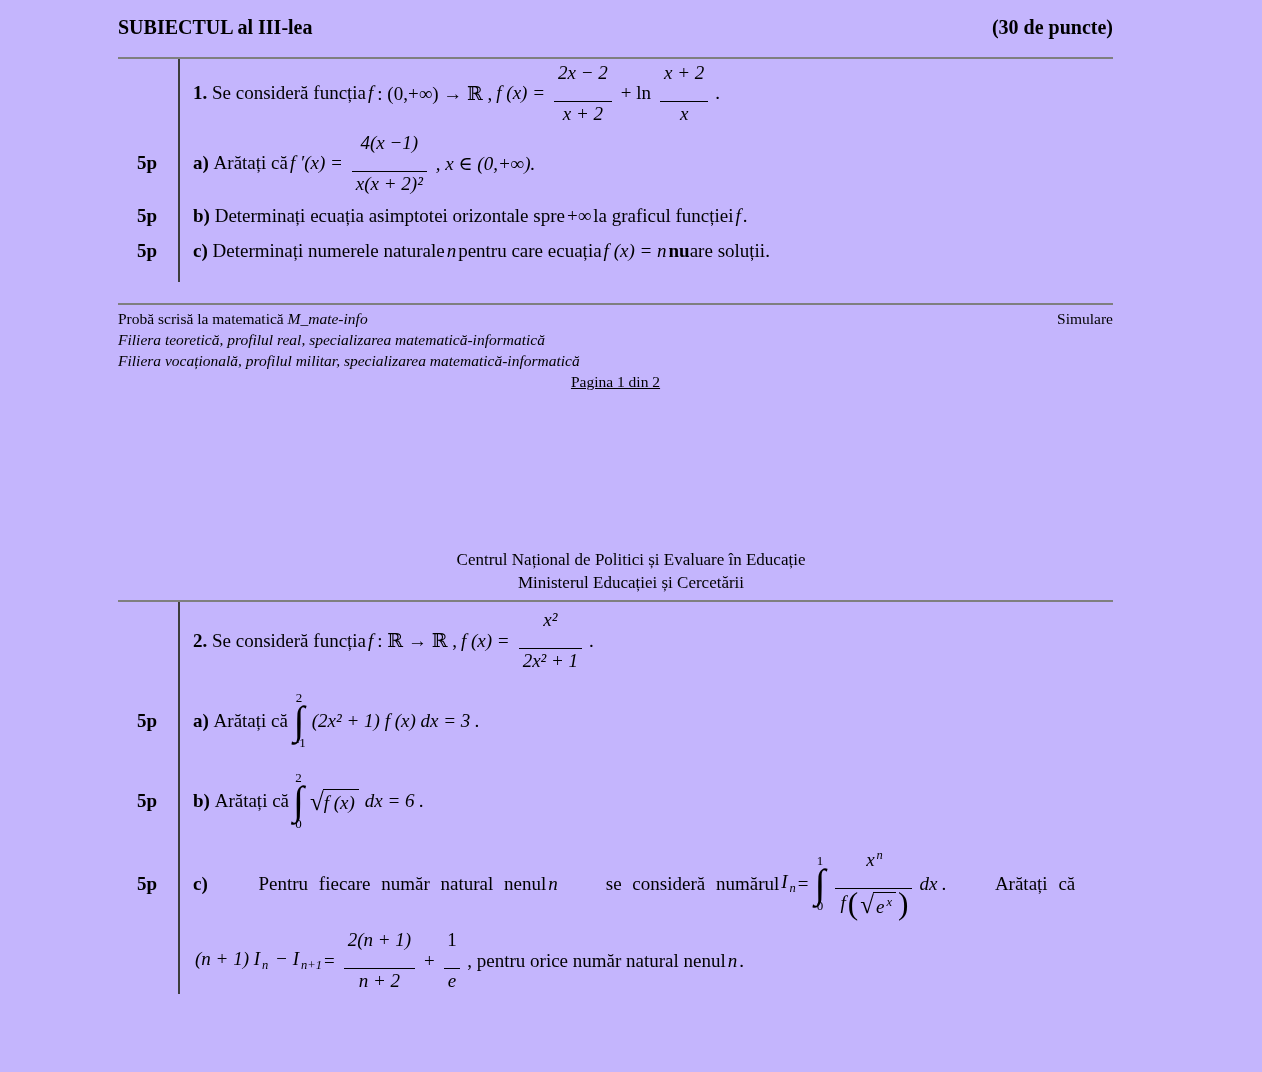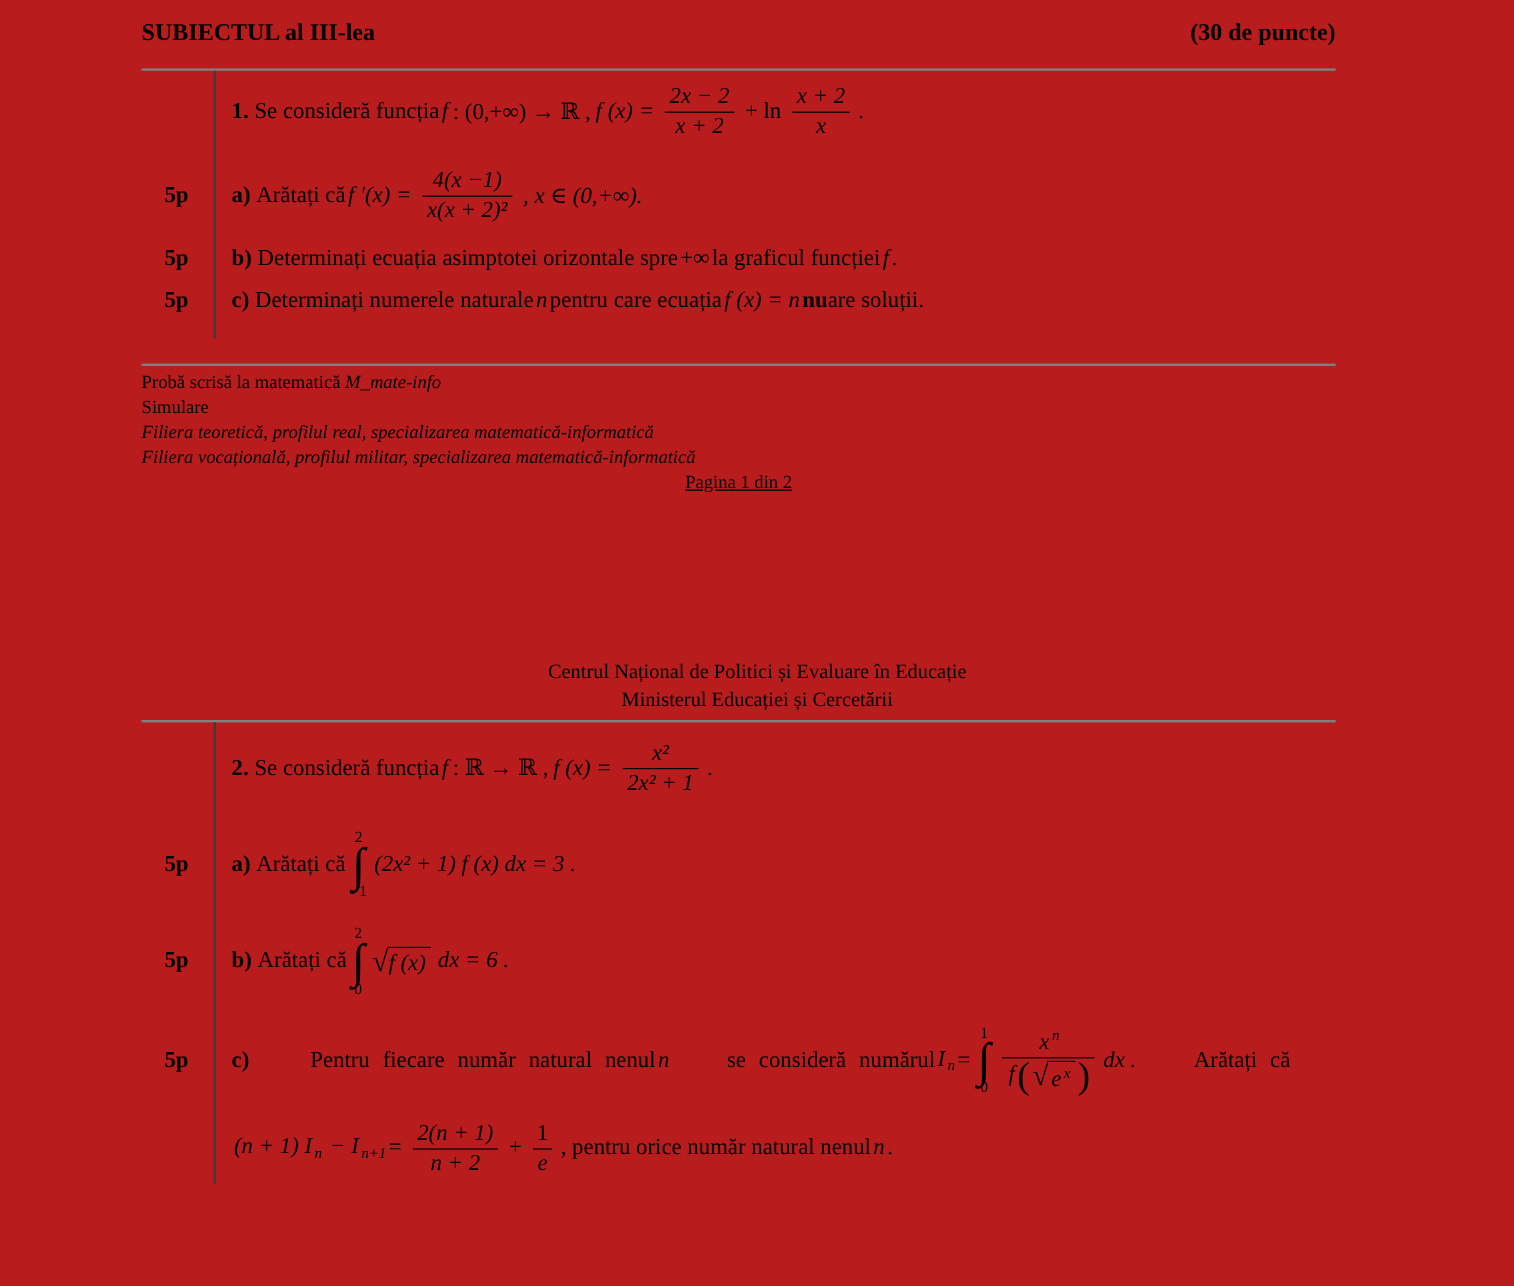--- a/index.html
+++ b/index.html
@@ -1,17 +1,17 @@
 <!DOCTYPE html>
 <html><head>
 <meta charset="utf-8">
 <style>
   html,body { margin:0; padding:0; background:#fff; }
   .doc {
-    position:relative; width:1262px; height:1072px; background:#b91c1c;
+    position:relative; width:1262px; height:1072px; background:#c4b5fd;
     font-family:"Liberation Serif","DejaVu Serif",serif; color:#000; font-size:19px;
     overflow:hidden;
   }
   .b { font-weight:bold; }
   .i { font-style:italic; }
   .m { font-style:italic; margin:0 2px; }
   .mu { margin:0 2px;text-align:right; }
 
   
   .hdr { position:absolute; left:118px; top:16px; width:995px;
@@ -26,42 +26,42 @@
   .cell { border-left:2px solid #3d3d3d; padding:2px 8px 2px 13px;
           display:flex; align-items:center; flex-wrap:wrap; }
   .r68 { min-height:68px; } .r72 { min-height:72px; } .r34 { min-height:34px; }
   .r36 { min-height:36px; } .r13 { min-height:13px; }
   .r77 { min-height:77px; } .r83 { min-height:83px; } .r78 { min-height:78px; }
   .r87 { min-height:87px; } .r60 { min-height:60px; }
   .wide { word-spacing:6px;margin-left:46px; }
 
   
   .frac { display:inline-block; vertical-align:middle; text-align:center; margin:0 5px; }
-  .frac .num { display:block; padding:0 4px 1px 4px; }
+  .frac .num { display:block; padding:0 4px 17px 4px; }
   .frac .den { display:block; border-top:1.4px solid #000; padding:1px 4px 0 4px; }
 
   
   .int { display:inline-flex; flex-direction:column; align-items:center;
          vertical-align:middle; margin:0 4px; }
   .int .lim { font-size:13px; line-height:1.1; }
   .int .sign { font-size:40px; line-height:0.78; }
 
   
   .sqrt { display:inline-flex; align-items:flex-start; vertical-align:middle; margin:0 2px; }
   .sqrt .sign { font-size:25px; line-height:1; }
   .sqrt .rad { border-top:1.6px solid #000; padding:2px 4px 0 1px; margin-left:-1px; }
 
   .bigp { font-size:165%; font-weight:300; vertical-align:middle; line-height:0.9; }
   .sp { font-size:12.5px; vertical-align:7px; font-style:italic; }
   .sb { font-size:12.5px; vertical-align:-4px; font-style:italic; }
 
   
   .footer { position:absolute; left:118px; top:303px; width:995px;
             border-top:2px solid #7f7f7f; font-size:15.5px; line-height:21px; padding-top:3px; }
-  .fline1 { display:flex; justify-content:space-between;flex-direction:column; }
+  .fline1 { display:flex; justify-content:space-between; }
   .fcenter { text-align:center;text-decoration:underline; }
 
   
   .p2hdr { position:absolute; left:0; top:548px; width:100%;
            text-align:center; font-size:17px; line-height:23px; }
 </style>
 </head>
 <body>
 
 <div class="doc">

